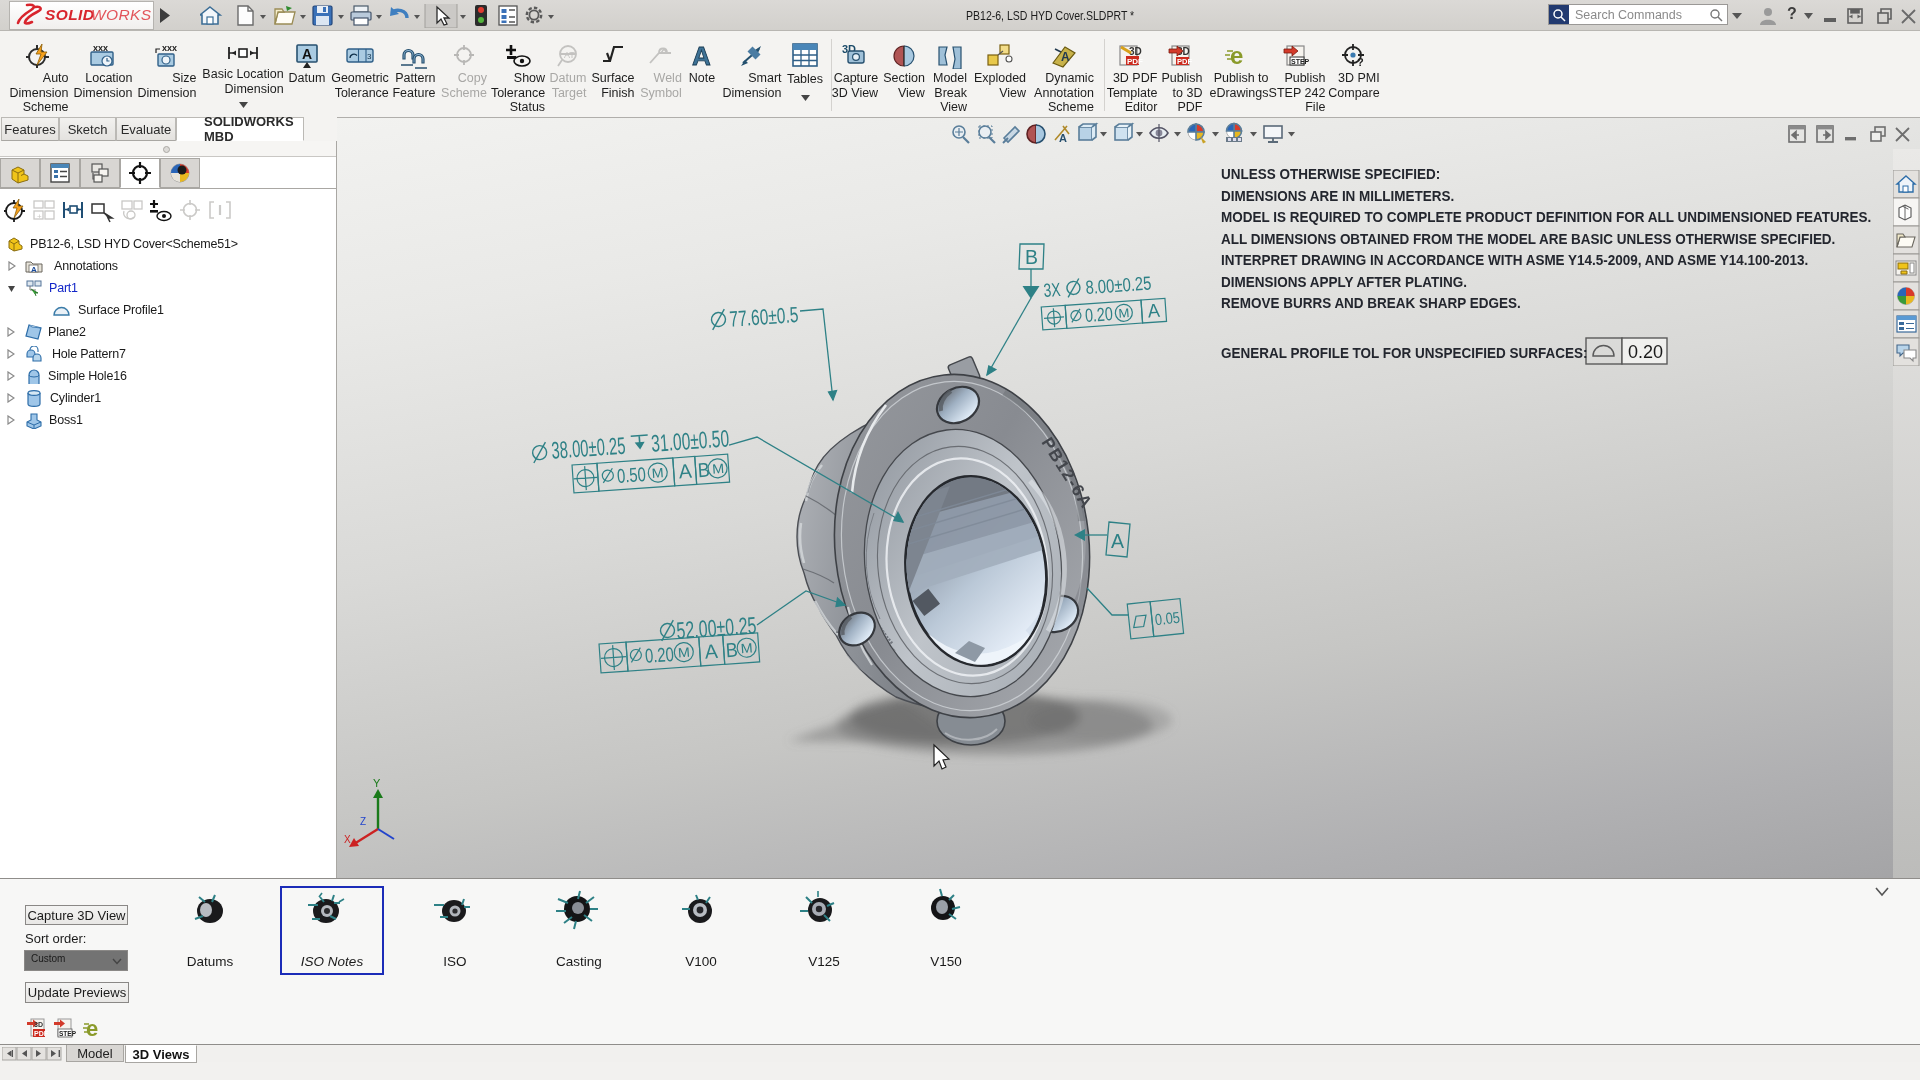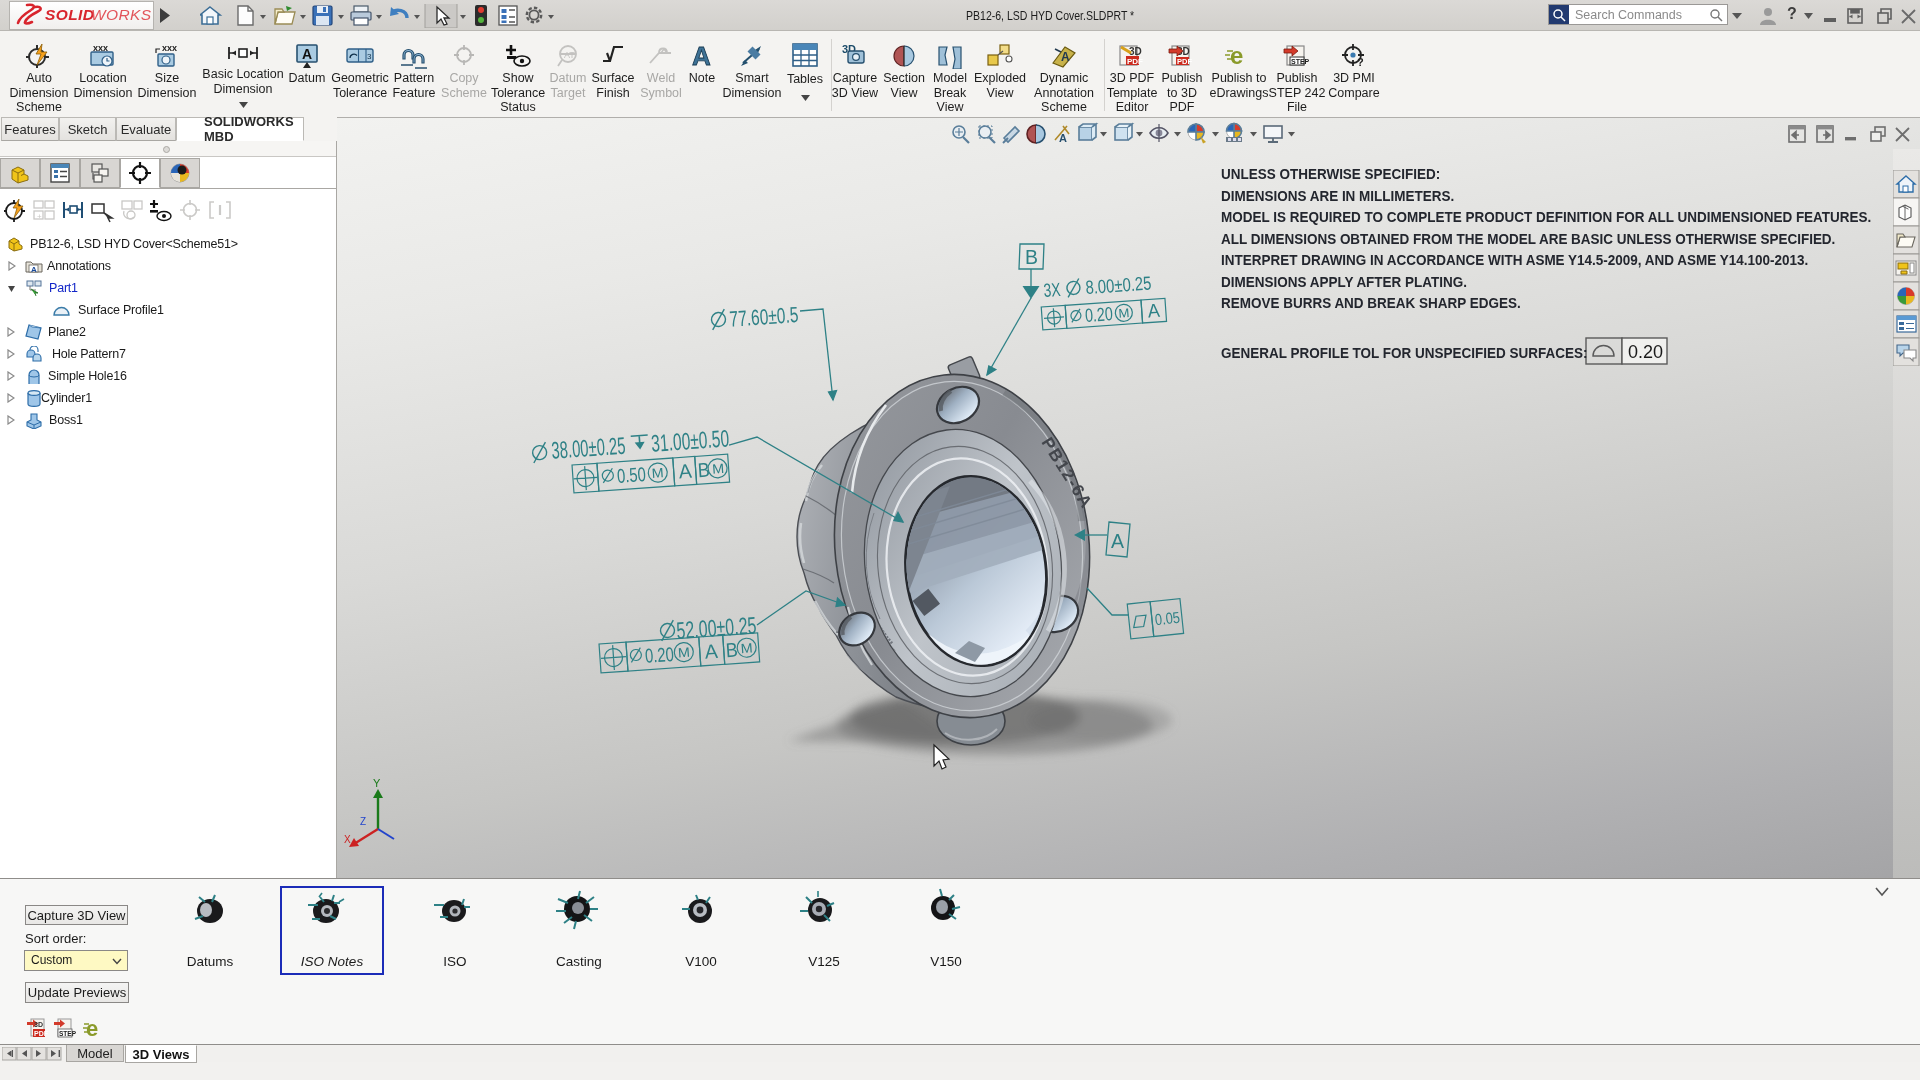--- a/index.html
+++ b/index.html
@@ -7,21 +7,21 @@
 #app{position:relative;width:1920px;height:1080px;background:#f2f1ef;overflow:hidden;}
 .abs{position:absolute;}
 
 #titlebar{position:absolute;left:0;top:0;width:1920px;height:31px;background:linear-gradient(#dbd9d6,#d2d0cc);border-bottom:1px solid #b8b6b2;}
 #logo{position:absolute;left:9px;top:1px;width:145px;height:29px;background:linear-gradient(#ffffff,#f0efed);border:1px solid #b5b3af;display:flex;align-items:flex-start;justify-content:center;}
 #ttext{position:absolute;left:966px;top:8px;font-size:13px;color:#1c1c1c;transform:scaleX(0.81);transform-origin:0 0;}
 #search{position:absolute;left:1548px;top:4px;width:180px;height:21px;background:#fff;border:1px solid #9a9896;}
 
 #ribbon{position:absolute;left:0;top:31px;width:1920px;height:86px;background:#f4f3f1;}
 .rbi{position:absolute;top:12px;display:flex;flex-direction:column;align-items:center;}
-.rbl{font-size:12.5px;color:#1d1d1d;text-align:center;line-height:14.5px;margin-top:2px;white-space:pre;}
+.rbl{font-size:12.5px;color:#1d1d1d;text-align:right;line-height:14.5px;margin-top:2px;white-space:pre;}
 .gray .rbl{color:#a8a7a5;}
 .rsep{position:absolute;top:8px;width:1px;height:72px;background:#d4d2cf;}
 
 #tabrow{position:absolute;left:0;top:117px;width:337px;height:24px;background:#f4f3f1;}
 .rtab{position:absolute;top:0;height:24px;font-size:13px;color:#2b2b2b;display:flex;align-items:center;justify-content:center;background:linear-gradient(#f2f1ef,#e4e2df);border:1px solid #bbb9b5;border-bottom:1px solid #a9a7a3;}
 .rtab.active{background:#fff;border-bottom:1px solid #fff;font-weight:bold;padding-left:27px;}
 
 #leftpanel{position:absolute;left:0;top:141px;width:337px;height:737px;background:#ffffff;border-right:1px solid #a9a7a3;}
 .ptab{position:absolute;top:17px;width:40px;height:30px;background:#d8d6d3;border:1px solid #a9a7a3;display:flex;align-items:center;justify-content:center;}
 .ptab.active{background:#fff;border-bottom-color:#fff;}
@@ -512,21 +512,21 @@
       </div>
     <div class="treerow" style="top:114px">
         <svg style="margin-left:8px" width="8" height="10" viewBox="0 0 8 10">
           <path d="M1 1 L7 5 L1 9 Z" fill="none" stroke="#8a8a8a" stroke-width="1.2"></path>
         </svg>
         <svg style="margin-left:9px" width="18" height="15" viewBox="0 0 18 15">
           <path d="M1 3 L1 13 L17 13 L17 5 L8 5 L6 3 Z" fill="#e8e4da" stroke="#6a675f" stroke-width="1"></path>
           <rect x="4" y="6" width="9" height="7" fill="#fff" stroke="#6a675f" stroke-width="0.8"></rect>
           <text x="6" y="12.5" font-size="8" font-weight="bold" fill="#1a4a9a">A</text>
         </svg>
-        <span style="margin-left:4px">Annotations</span>
+        <span style="margin-left:11px">Annotations</span>
       </div>
     <div class="treerow" style="top:136px">
         <svg style="margin-left:7px" width="9" height="9" viewBox="0 0 9 9">
           <path d="M1 2 L8 2 L4.5 8 Z" fill="#444"></path>
         </svg>
         <svg style="margin-left:9px" width="18" height="16" viewBox="0 0 18 16">
           <rect x="2" y="1" width="6" height="5" fill="#dfe8f0" stroke="#55759a" stroke-width="1"></rect>
           <rect x="10" y="1" width="6" height="5" fill="#dfe8f0" stroke="#55759a" stroke-width="1"></rect>
           <path d="M5 6 v4 h6" fill="none" stroke="#777" stroke-width="1"></path>
           <path d="M6 9 L13 13 L10 13 L11 16" fill="#3aa33a" stroke="#1d6a1d" stroke-width="0.8"></path>
@@ -571,21 +571,21 @@
         <span style="margin-left:7px">Simple Hole16</span>
       </div>
     <div class="treerow" style="top:246px">
         <svg style="margin-left:7px" width="8" height="10" viewBox="0 0 8 10">
           <path d="M1 1 L7 5 L1 9 Z" fill="none" stroke="#8a8a8a" stroke-width="1.2"></path>
         </svg>
         <svg style="margin-left:12px" width="14" height="17" viewBox="0 0 14 17">
           <path d="M1 3 L1 14 a6 2.4 0 0 0 12 0 L13 3" fill="#9fc6e8" stroke="#2d6da8" stroke-width="1.2"></path>
           <ellipse cx="7" cy="3" rx="6" ry="2.4" fill="#d6e8f4" stroke="#2d6da8" stroke-width="1.2"></ellipse>
         </svg>
-        <span style="margin-left:0">Cylinder1</span>
+        <span style="margin-left:9px">Cylinder1</span>
       </div>
     <div class="treerow" style="top:268px">
         <svg style="margin-left:7px" width="8" height="10" viewBox="0 0 8 10">
           <path d="M1 1 L7 5 L1 9 Z" fill="none" stroke="#8a8a8a" stroke-width="1.2"></path>
         </svg>
         <svg style="margin-left:10px" width="18" height="17" viewBox="0 0 18 17">
           <path d="M6 2 h6 v6 l4 2 v4 l-7 3 l-7 -3 v-4 l4 -2 Z" fill="#9fc6e8" stroke="#2d6da8" stroke-width="1.1"></path>
           <path d="M2 10 l7 3 l7 -3 M9 13 v4" fill="none" stroke="#2d6da8" stroke-width="1"></path>
         </svg>
         <span style="margin-left:6px">Boss1</span>
@@ -996,21 +996,21 @@
         <g transform="translate(3,173)">
             <path d="M1 2 h12 v8 h-6 l-3 3 v-3 h-3 Z" fill="#b8d4ea" stroke="#44678a" stroke-width="1.1"></path>
             <path d="M8 7 h12 v8 h-3 v3 l-3 -3 h-6 Z" fill="#fff" stroke="#8a8a8a" stroke-width="1.1"></path>
           </g>
       </svg>
     </div>
   </div>
   <div id="bottompanel">
     <div class="btn" style="left:25px;top:26px;width:103px;height:20px;">Capture 3D View</div>
     <div class="abs" style="left:25px;top:52px;font-size:13px;color:#1a1a1a;">Sort order:</div>
-    <div class="abs" style="left:24px;top:71px;width:104px;height:21px;background:#fef9c3;border:1px solid #8a8886;font-size:12px;color:#1a1a1a;padding:2px 0 0 6px;">Custom
+    <div class="abs" style="left:24px;top:71px;width:104px;height:21px;background:#737373;border:1px solid #8a8886;font-size:10px;color:#1a1a1a;padding:2px 0 0 6px;">Custom
       <svg style="position:absolute;right:5px;top:7px" width="10" height="7" viewBox="0 0 10 7">
           <path d="M1 1 L5 5.5 L9 1" fill="none" stroke="#444" stroke-width="1.4"></path>
         </svg>
     </div>
     <div class="btn" style="left:25px;top:103px;width:104px;height:21px;">Update Previews</div>
     <svg class="abs" style="left:27px;top:138px" width="80" height="24" viewBox="0 0 80 24">
       <g>
           <rect x="4" y="2" width="13" height="17" fill="#f6f3ee" stroke="#999" stroke-width="1"></rect>
           <path d="M0 5 h6 l0 -2.5 l5 4 l-5 4 l0 -2.5 h-6 Z" fill="#d33a2a"></path>
           <text x="7" y="10" font-size="7" font-weight="bold" fill="#333">3D</text>

